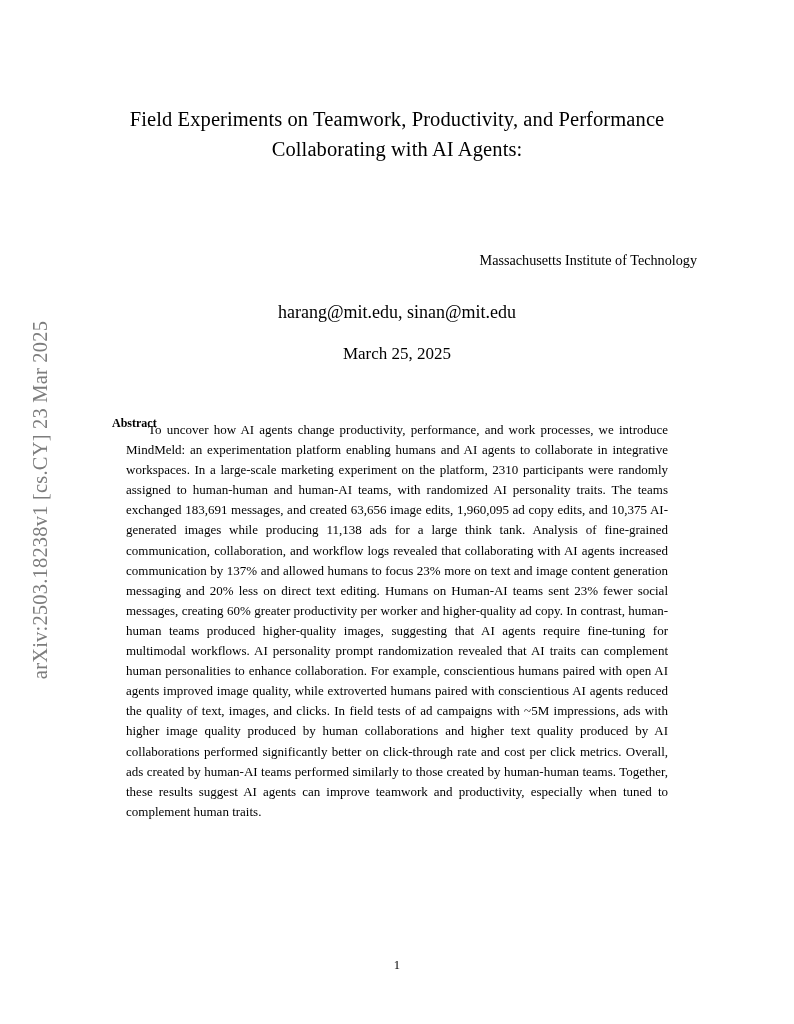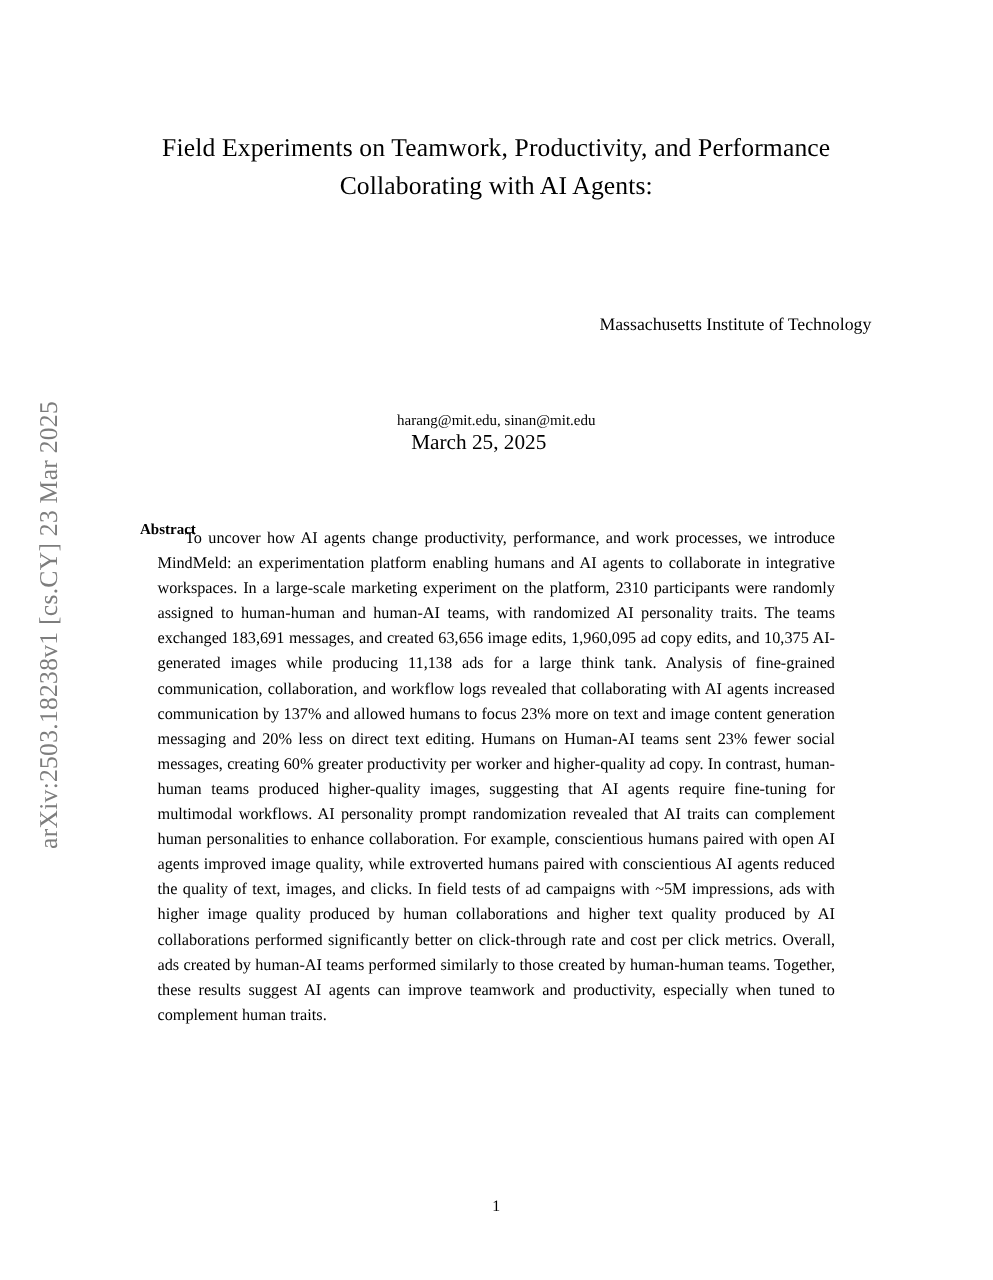--- a/index.html
+++ b/index.html
@@ -81,27 +81,26 @@
     text-align: right;
     font-size: 14.2px;
     line-height: 22px;
   }
   .emails {
     position: absolute;
     left: 97px;
     top: 301px;
     width: 600px;
     text-align: center;
-    font-size: 12px;
+    font-size: 18px;
     line-height: 22px;
-    margin-top: 24px;
   }
   .paper-date {
     position: absolute;
-    left: 83px;
+    left: 97px;
     top: 341px;
     width: 600px;
     text-align: center;
     font-size: 17px;
     line-height: 26px;
   }
 
   .abstract-heading {
     position: absolute;
     left: 112px;

